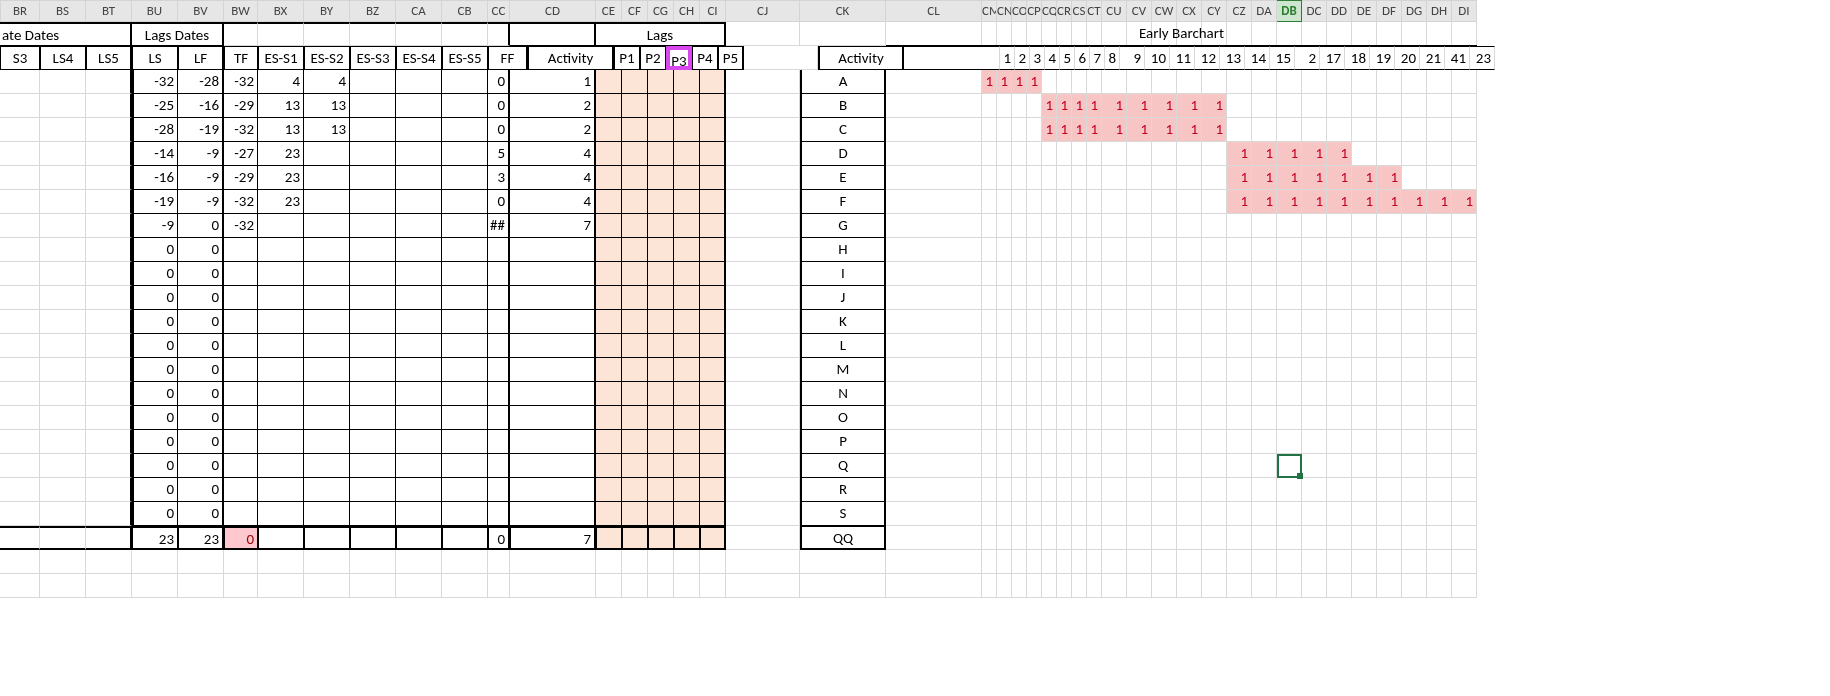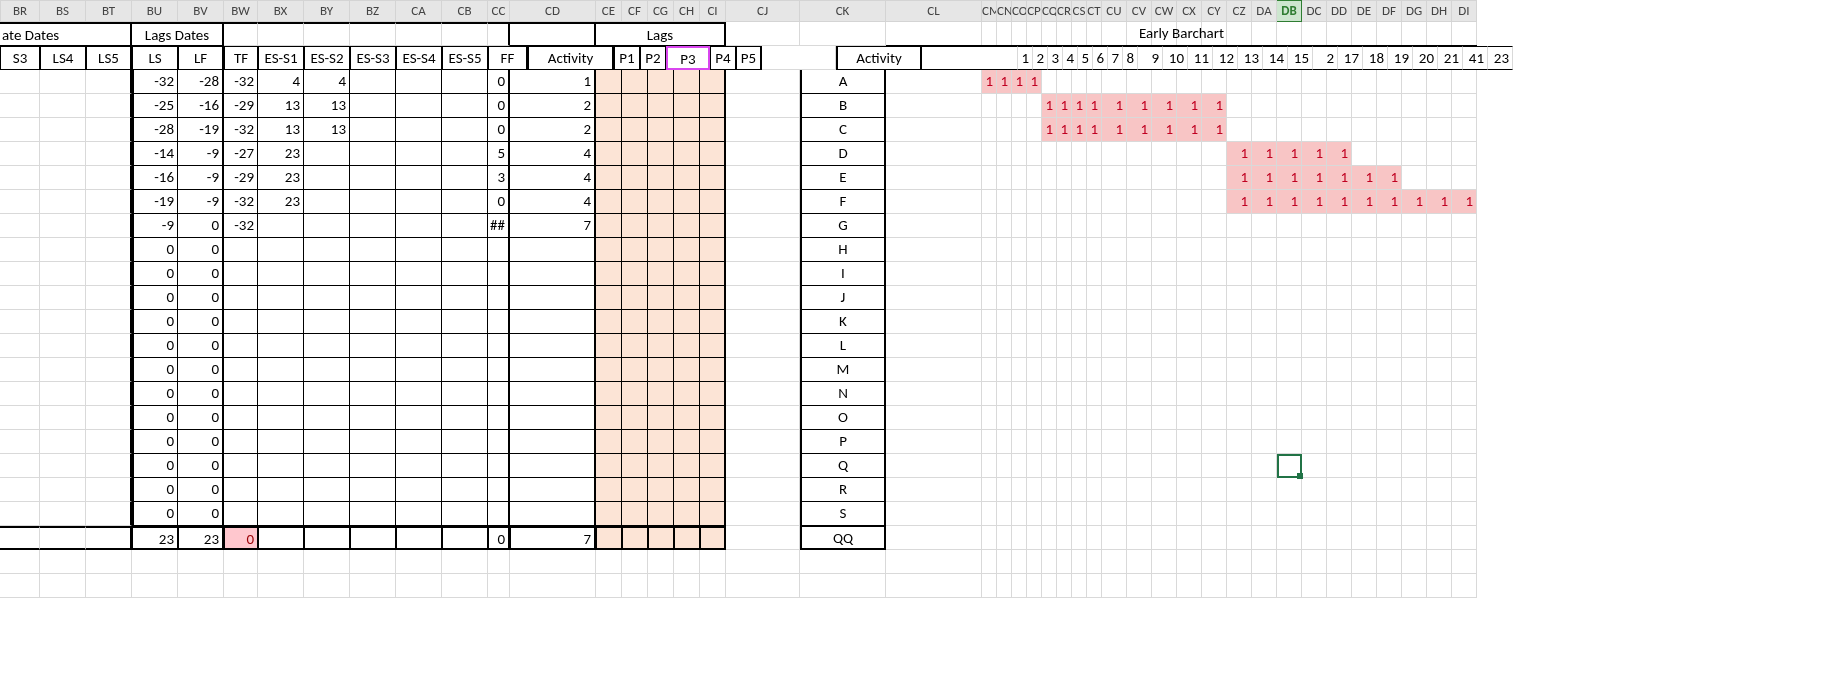--- a/index.html
+++ b/index.html
@@ -127,21 +127,21 @@
           <div class="cell" style="width:34px;border:1px solid #000;">TF</div>
           <div class="cell" style="width:46px;border:1px solid #000;">ES-S1</div>
           <div class="cell" style="width:46px;border:1px solid #000;">ES-S2</div>
           <div class="cell" style="width:46px;border:1px solid #000;">ES-S3</div>
           <div class="cell" style="width:46px;border:1px solid #000;">ES-S4</div>
           <div class="cell" style="width:46px;border:1px solid #000;">ES-S5</div>
           <div class="cell" style="width:40px;border:1px solid #000;border-right:2px solid #000;">FF</div>
           <div class="cell" style="width:86px;border:1px solid #000;border-right:2px solid #000;">Activity</div>
           <div class="cell" style="width:26px;border:1px solid #000;">P1</div>
           <div class="cell" style="width:26px;border:1px solid #000;">P2</div>
-          <div class="cell" style="width:44px;border:2px solid #d946ef;">P3</div>
+          <div class="cell" style="width:26px;border:4px solid #d946ef;">P3</div>
           <div class="cell" style="width:26px;border:1px solid #000;">P4</div>
           <div class="cell" style="width:26px;border:1px solid #000;border-right:2px solid #000;">P5</div>
           <div class="cell" style="width:74px;"></div>
           <div class="cell" style="width:86px;border:1px solid #000;border-left:2px solid #000;border-right:2px solid #000;">Activity</div>
           <div class="cell" style="width:96px;border-bottom:1px solid #000;border-top:1px solid #000;"></div>
           <div class="cell r" style="width:15px;border-bottom:1px solid #000;border-top:1px solid #000;">1</div>
           <div class="cell r" style="width:15px;border-bottom:1px solid #000;border-top:1px solid #000;">2</div>
           <div class="cell r" style="width:15px;border-bottom:1px solid #000;border-top:1px solid #000;">3</div>
           <div class="cell r" style="width:15px;border-bottom:1px solid #000;border-top:1px solid #000;">4</div>
           <div class="cell r" style="width:15px;border-bottom:1px solid #000;border-top:1px solid #000;">5</div>

